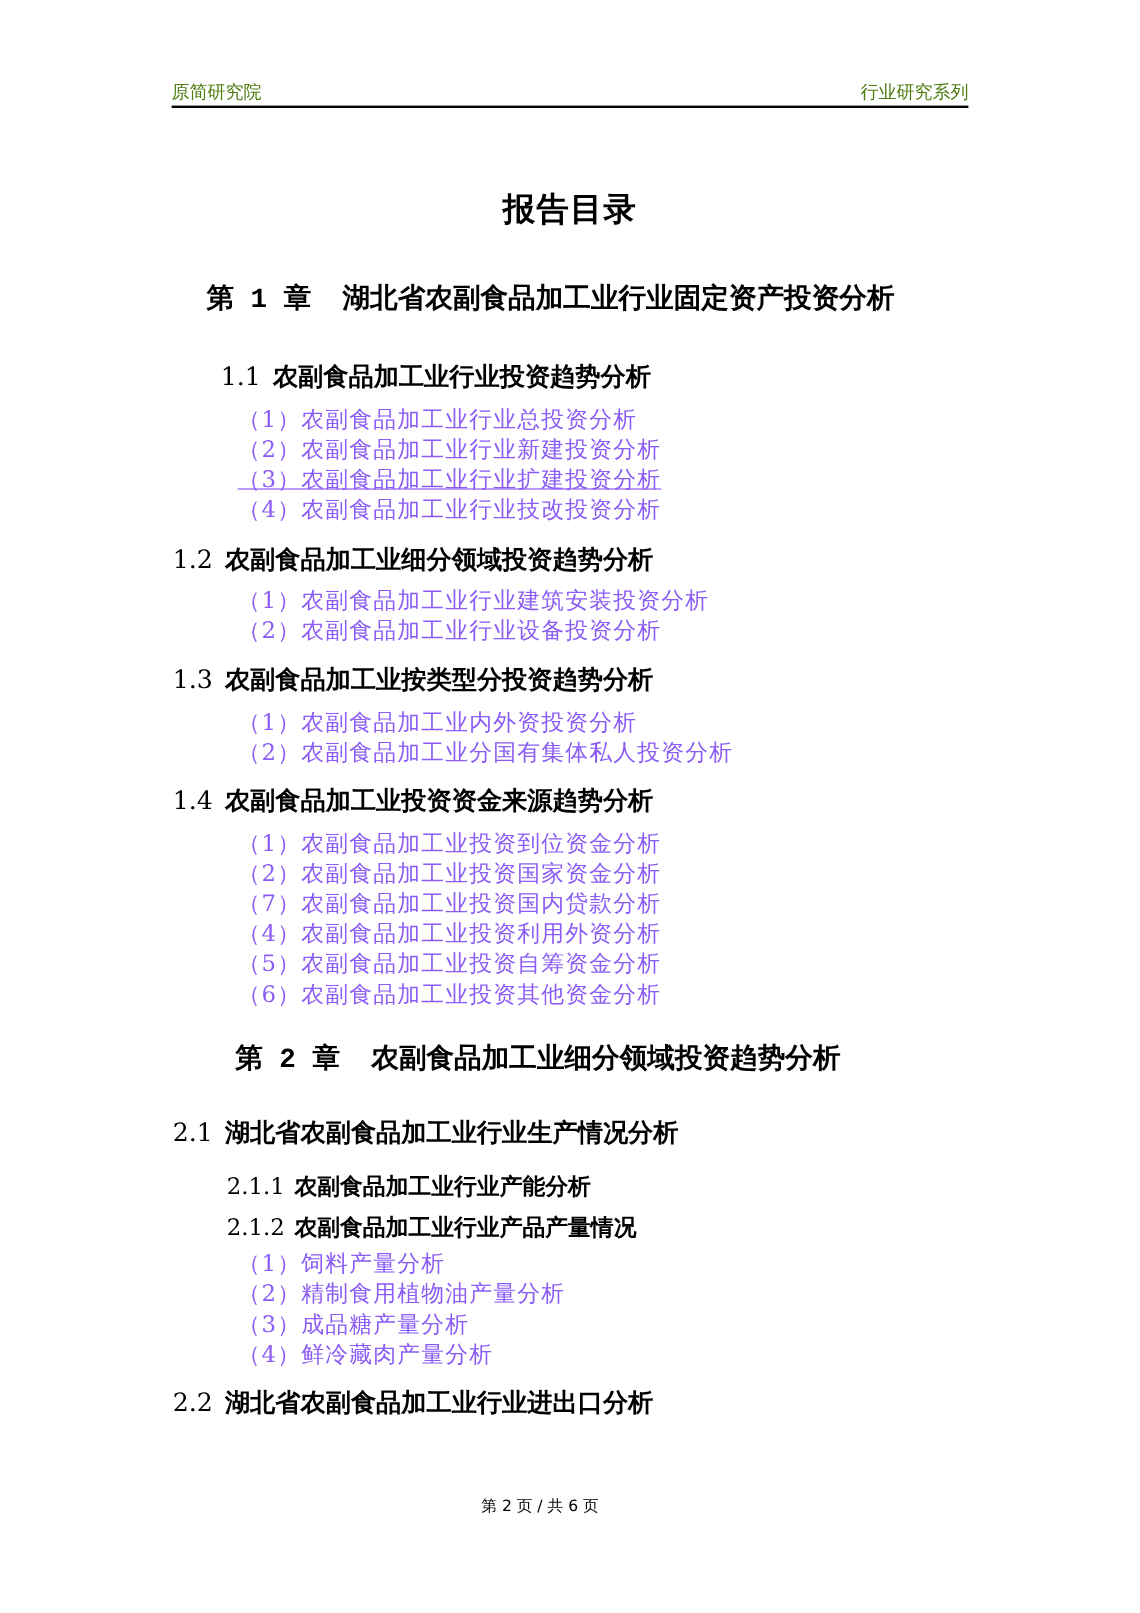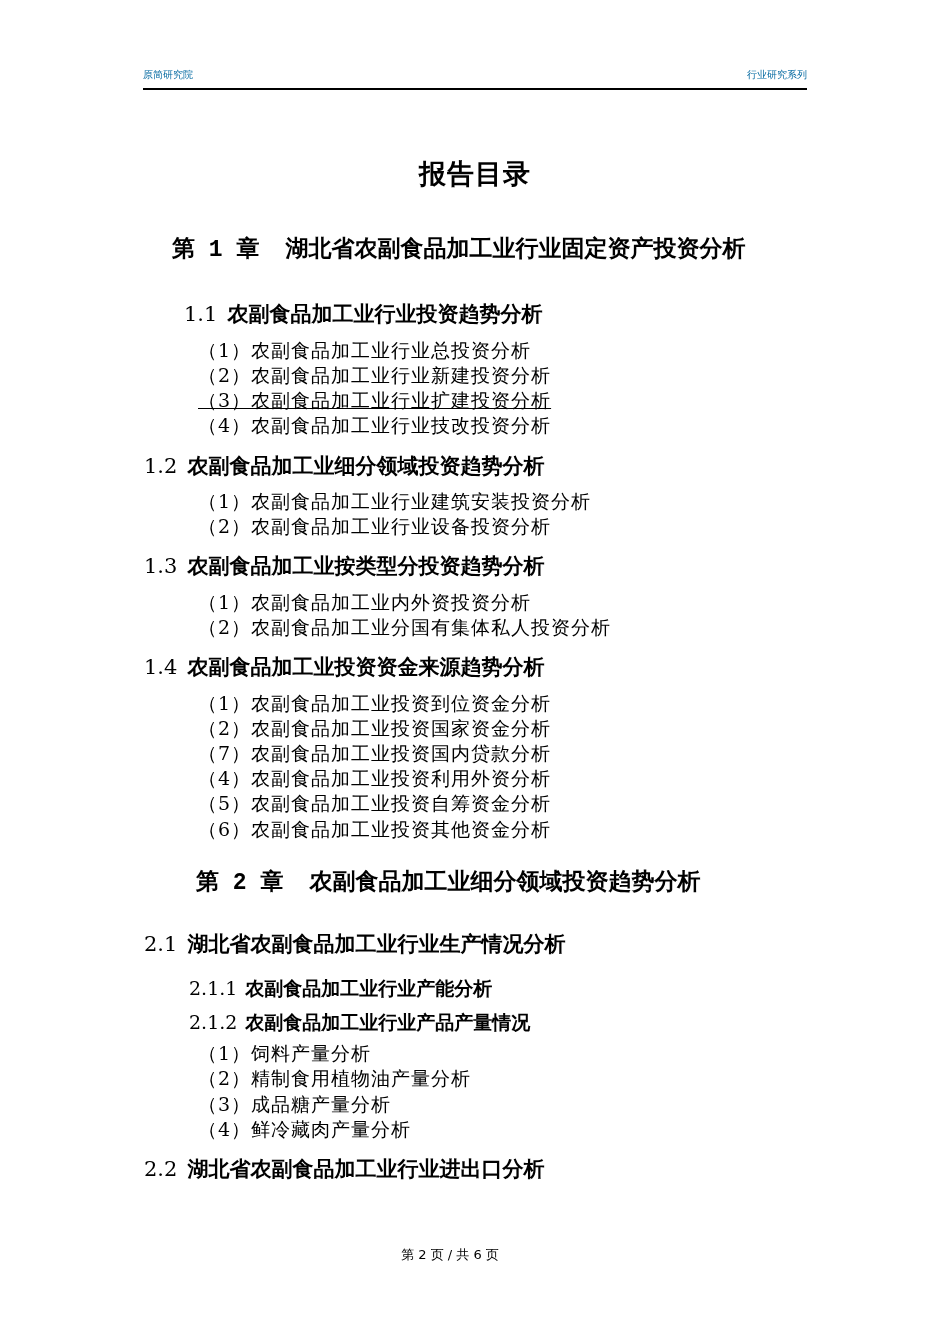--- a/index.html
+++ b/index.html
@@ -15,22 +15,22 @@
       color: #000;
       font-family: "DejaVu Serif", "Liberation Serif", serif;
     }
     .page-header {
       position: absolute;
       left: 143px;
       top: 68px;
       width: 664px;
       height: 20px;
       font-family: "DejaVu Sans", "Liberation Sans", sans-serif;
-      font-size: 10px;
-      color: #0369a1;
+      font-size: 15px;
+      color: #4d7c0f;
     }
     .page-header .left { position: absolute; left: 0; top: 0; }
     .page-header .right { position: absolute; right: 0; top: 0; }
     .header-rule {
       position: absolute;
       left: 143px;
       top: 88px;
       width: 664px;
       height: 2px;
       background: #000;
@@ -80,21 +80,21 @@
       font-weight: normal;
       margin-right: 8px;
     }
     .item {
       position: absolute;
       left: 198px;
       font-size: 19px;
       line-height: 25px;
       white-space: nowrap;
       letter-spacing: 1px;
-      color: #000000;
+      color: #8b5cf6;
     }
     .page-footer {
       position: absolute;
       left: 0;
       width: 900px;
       top: 1246px;
       text-align: center;
       font-size: 13px;
       font-family: "DejaVu Sans", "Liberation Sans", sans-serif;
     }

